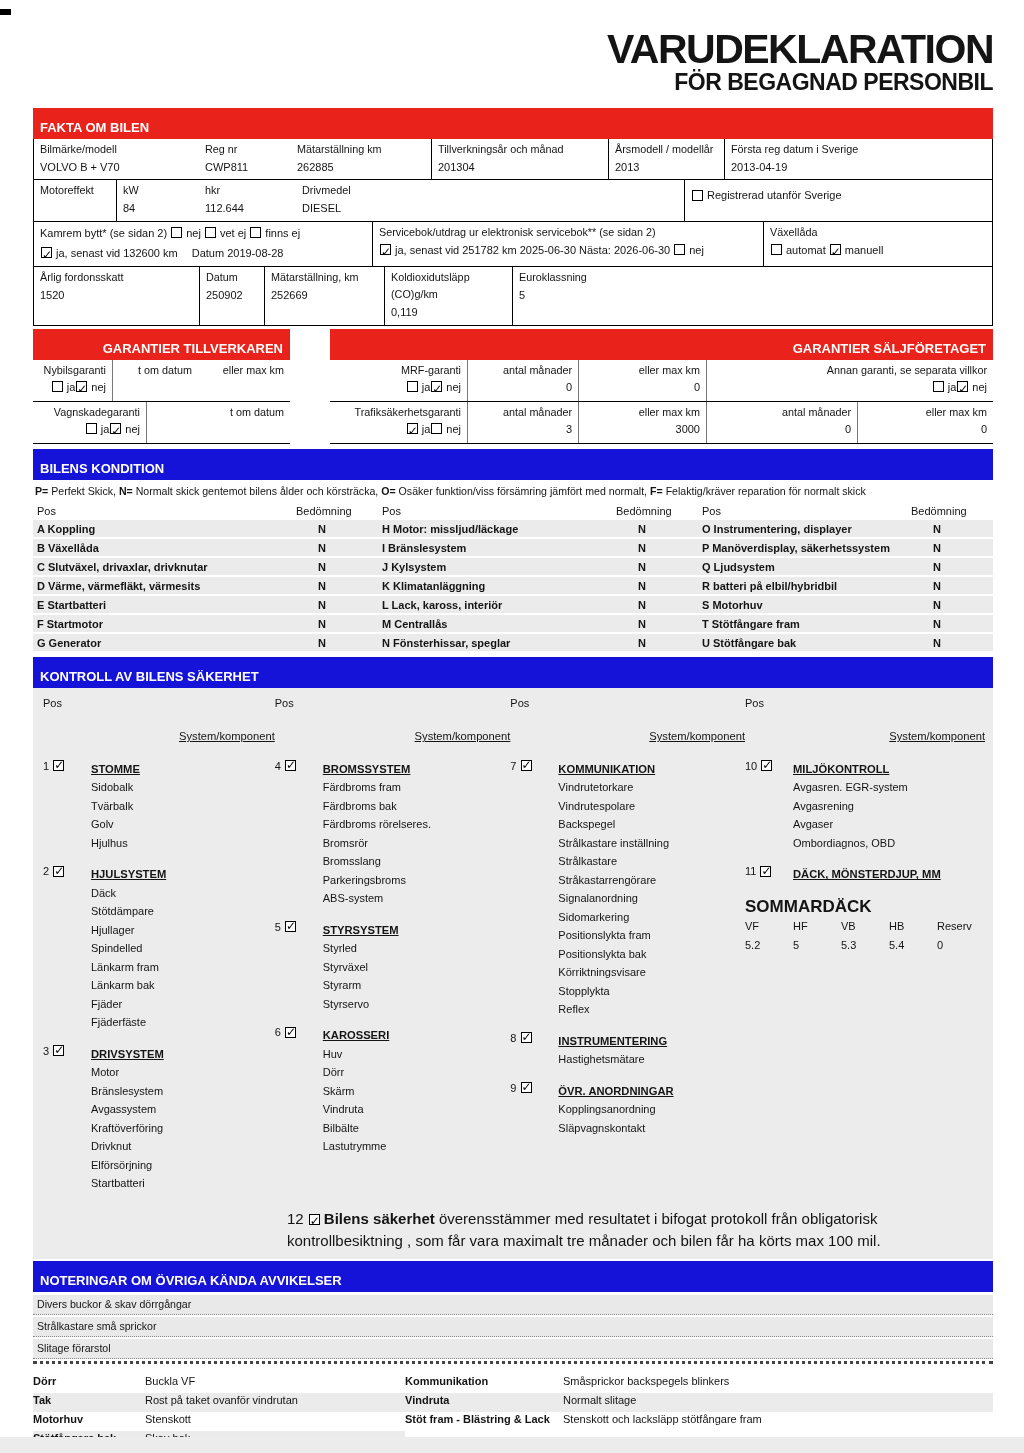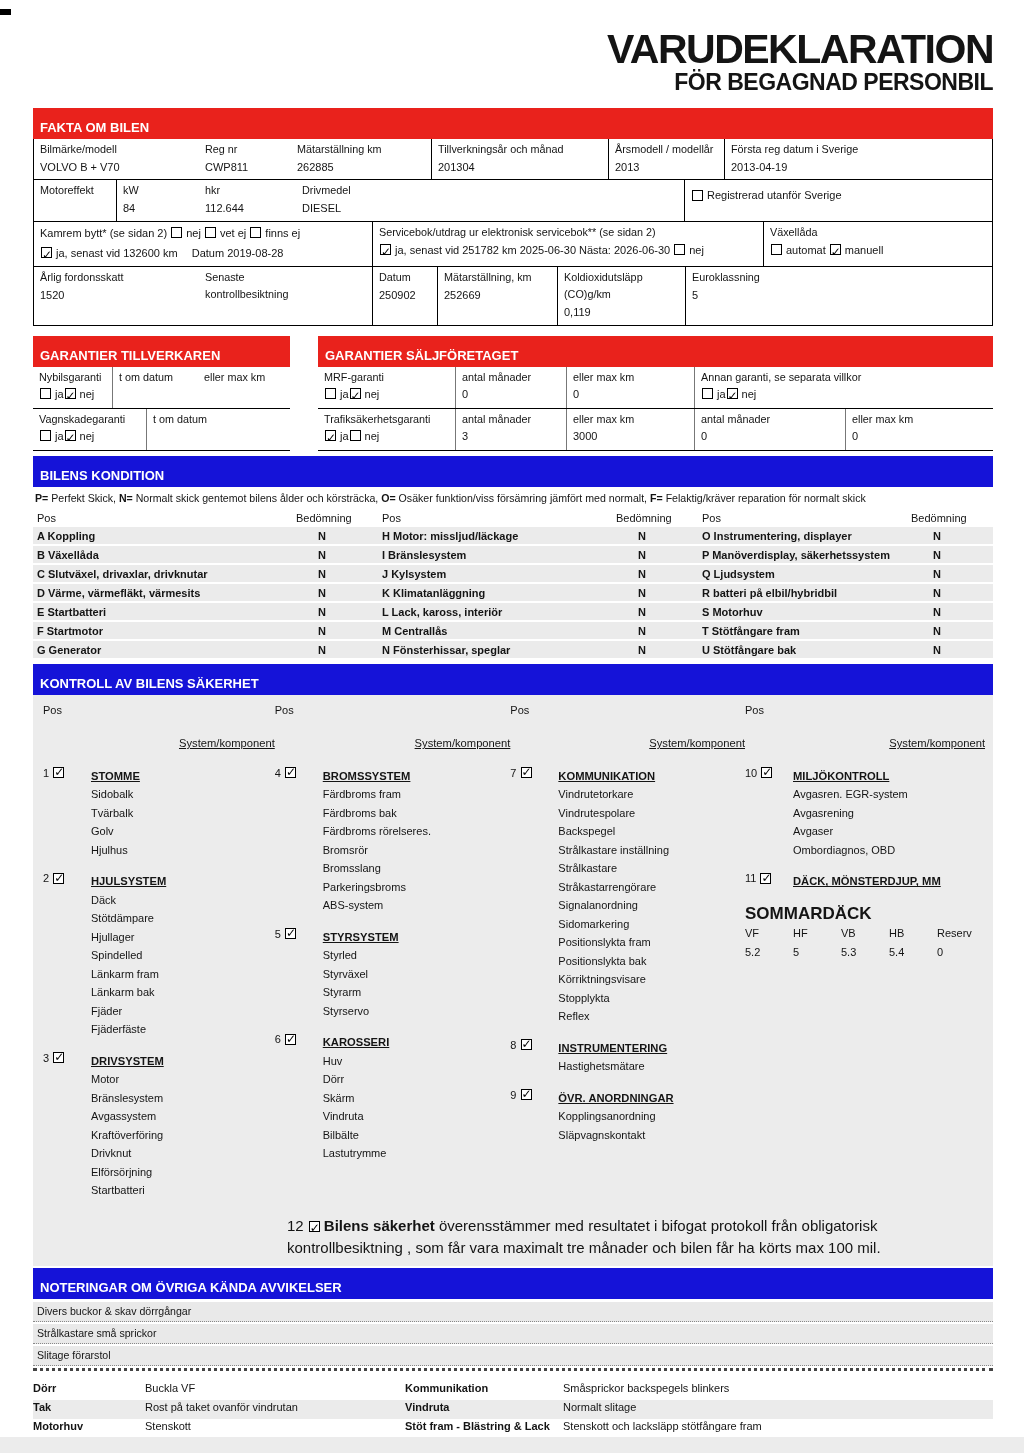--- a/index.html
+++ b/index.html
@@ -30,21 +30,21 @@
   .b-l{border-left:1px solid #000;}
   .lbl{display:block;font-size:10.8px;line-height:1.55;white-space:pre-line;}
   .val{display:block;font-size:11px;line-height:1.7;}
   .checkline{font-size:11px;line-height:1.8;}
   .cb{display:inline-block;width:11px;height:11px;border:1.5px solid #000;background:#fff;
       vertical-align:-1.5px;margin:0 4px 0 1px;position:relative;}
   .cb.checked::after{content:"✓";position:absolute;left:0px;top:-3px;font-size:12px;font-weight:700;color:#000;}
   .gap8{display:inline-block;width:14px;}
 
   
-  .garanti-wrap{display:flex;gap:28px;margin-top:10px;}
+  .garanti-wrap{display:flex;gap:40px;margin-top:3px;text-align:right;}
   .gtbl{border-bottom:1px solid #000;}
   .grow{display:flex;border-top:1px solid #777;}
   .grow:first-of-type{border-top:none;}
   .gcell{padding:2px 6px 3px;}
   .g-div{border-left:1px solid #777;}
   .glbl{display:block;font-size:10.8px;line-height:1.5;}
   .gval{display:block;font-size:11px;line-height:1.8;}
 
   
   .kondition{margin-top:5px;}
@@ -172,24 +172,20 @@
         <span class="lbl">Växellåda</span>
         <span class="checkline"><span class="cb"></span><span>automat</span> <span class="cb checked"></span><span>manuell</span></span>
       </div>
     </div>
 
     <div class="trow">
       <div class="fcell" style="width:165px">
         <span class="lbl">Årlig fordonsskatt</span>
         <span class="val">1520</span>
       </div>
-      <div class="fcell" style="width:173px">
-        <span class="lbl">Senaste
-kontrollbesiktning</span>
-      </div>
       <div class="fcell b-l" style="width:65px">
         <span class="lbl">Datum</span>
         <span class="val">250902</span>
       </div>
       <div class="fcell b-l" style="width:120px">
         <span class="lbl">Mätarställning, km</span>
         <span class="val">252669</span>
       </div>
       <div class="fcell b-l" style="width:128px">
         <span class="lbl">Koldioxidutsläpp (CO)g/km</span>

